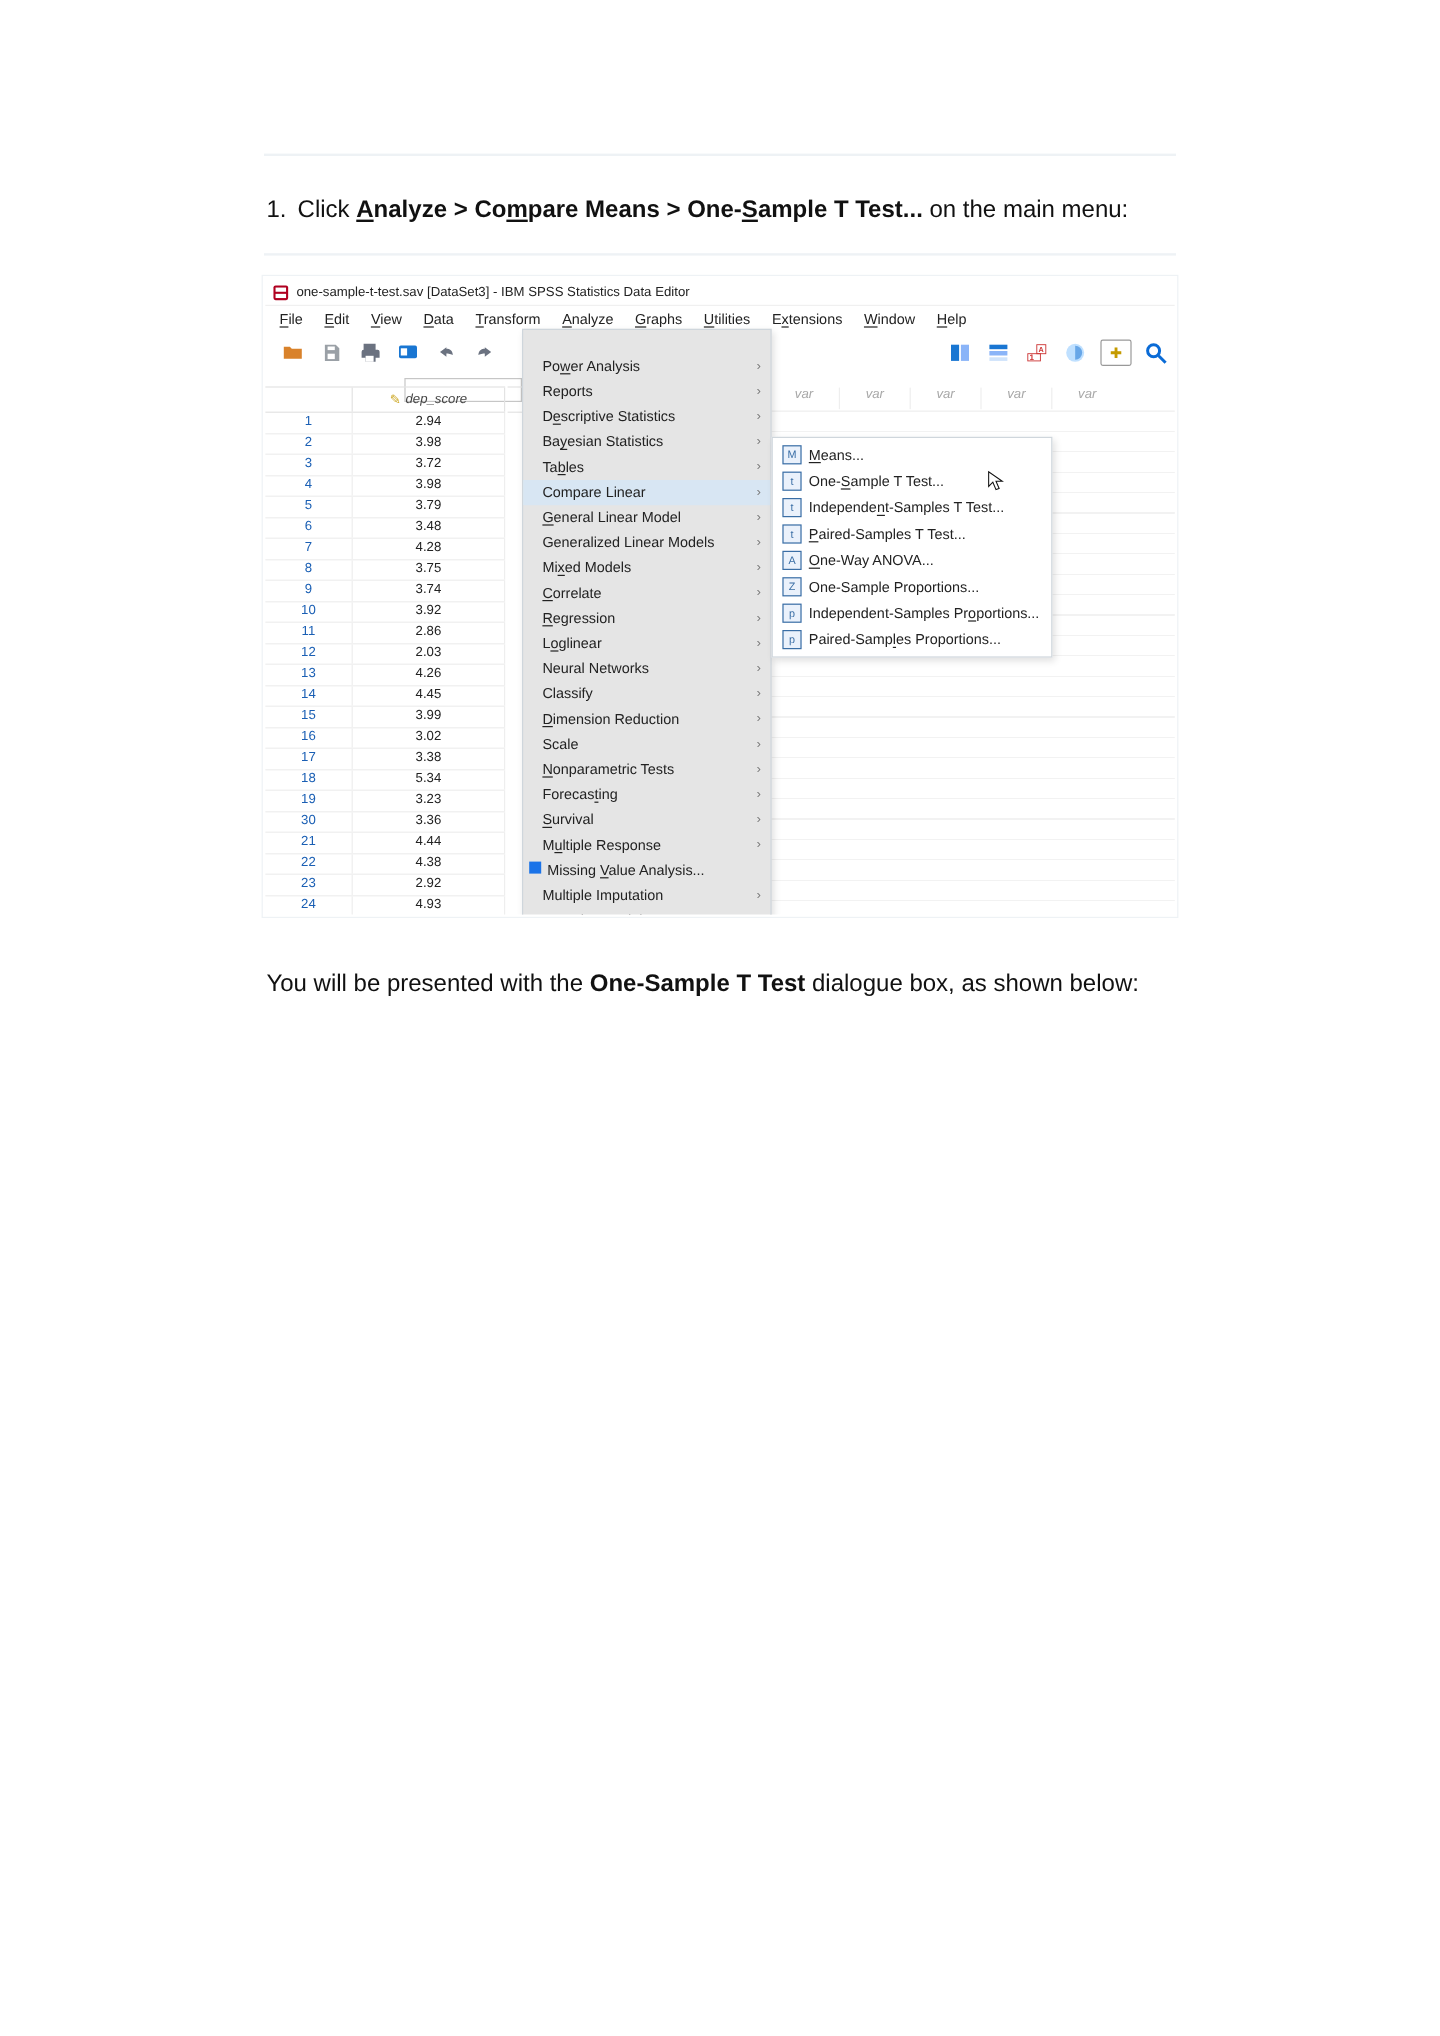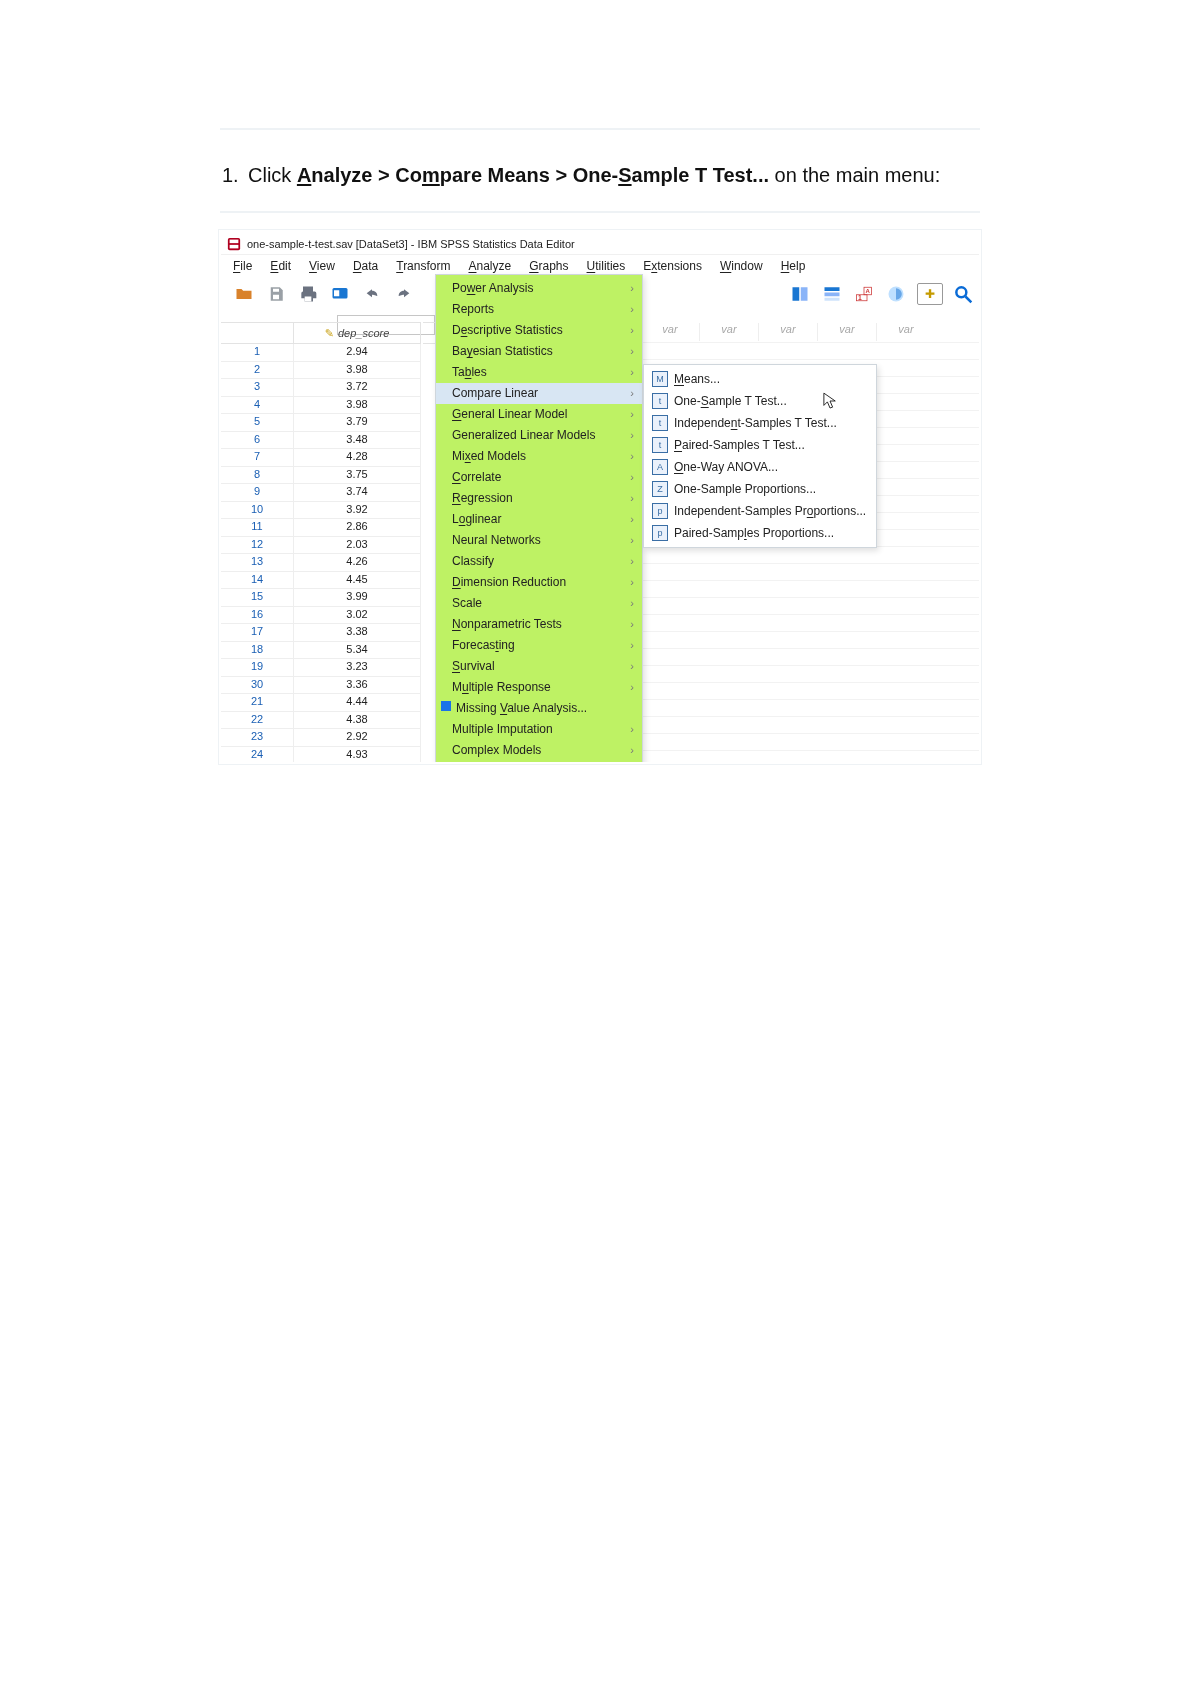--- a/index.html
+++ b/index.html
@@ -171,25 +171,25 @@
     border-top:1px solid #e3e3e3; border-bottom:1px solid #e3e3e3;
     border-right:1px solid #e3e3e3;
   }
 
   
   .analyze-menu {
     position:absolute;
     left: 214px;
     top: 42px;
     width: 206px;
-    background:#bef264;
+    background:#e5e5e5;
     border:1px solid #cfd6dc;
     box-shadow: 2px 3px 6px rgba(0,0,0,.12);
     font-size: 12px;
-    padding: 3px 0;
+    padding: 20px 0;
     z-index: 2;
   }
   .analyze-menu .mi {
     display:flex; align-items:center; justify-content:space-between;
     padding: 2px 8px 2px 16px; height:17px; line-height:17px;
     white-space:nowrap;
   }
   .analyze-menu .mi .txt .acc { text-decoration: underline; text-underline-offset: 2px; }
   .analyze-menu .mi .chev { color:#7a7a7a; font-size:11px; }
   .analyze-menu .mi.hi { background:#d8e6f3; }
@@ -644,14 +644,19 @@
         </div>
 
       <span class="cursor">
         <svg viewBox="0 0 16 20" width="14" height="18">
             <path fill="#fff" stroke="#111" d="M1 1l0 14 4-4 3 7 3-1-3-7 6 0z"></path>
           </svg>
       </span>
     </div>
   </div>
 
+  <div class="content">
+    <p class="after-text">
+      <span>You will be presented with the </span><b>One-Sample T Test</b><span> dialogue box, as shown below:</span>
+    </p>
+  </div>
 
 </div>
 
 </body></html>

